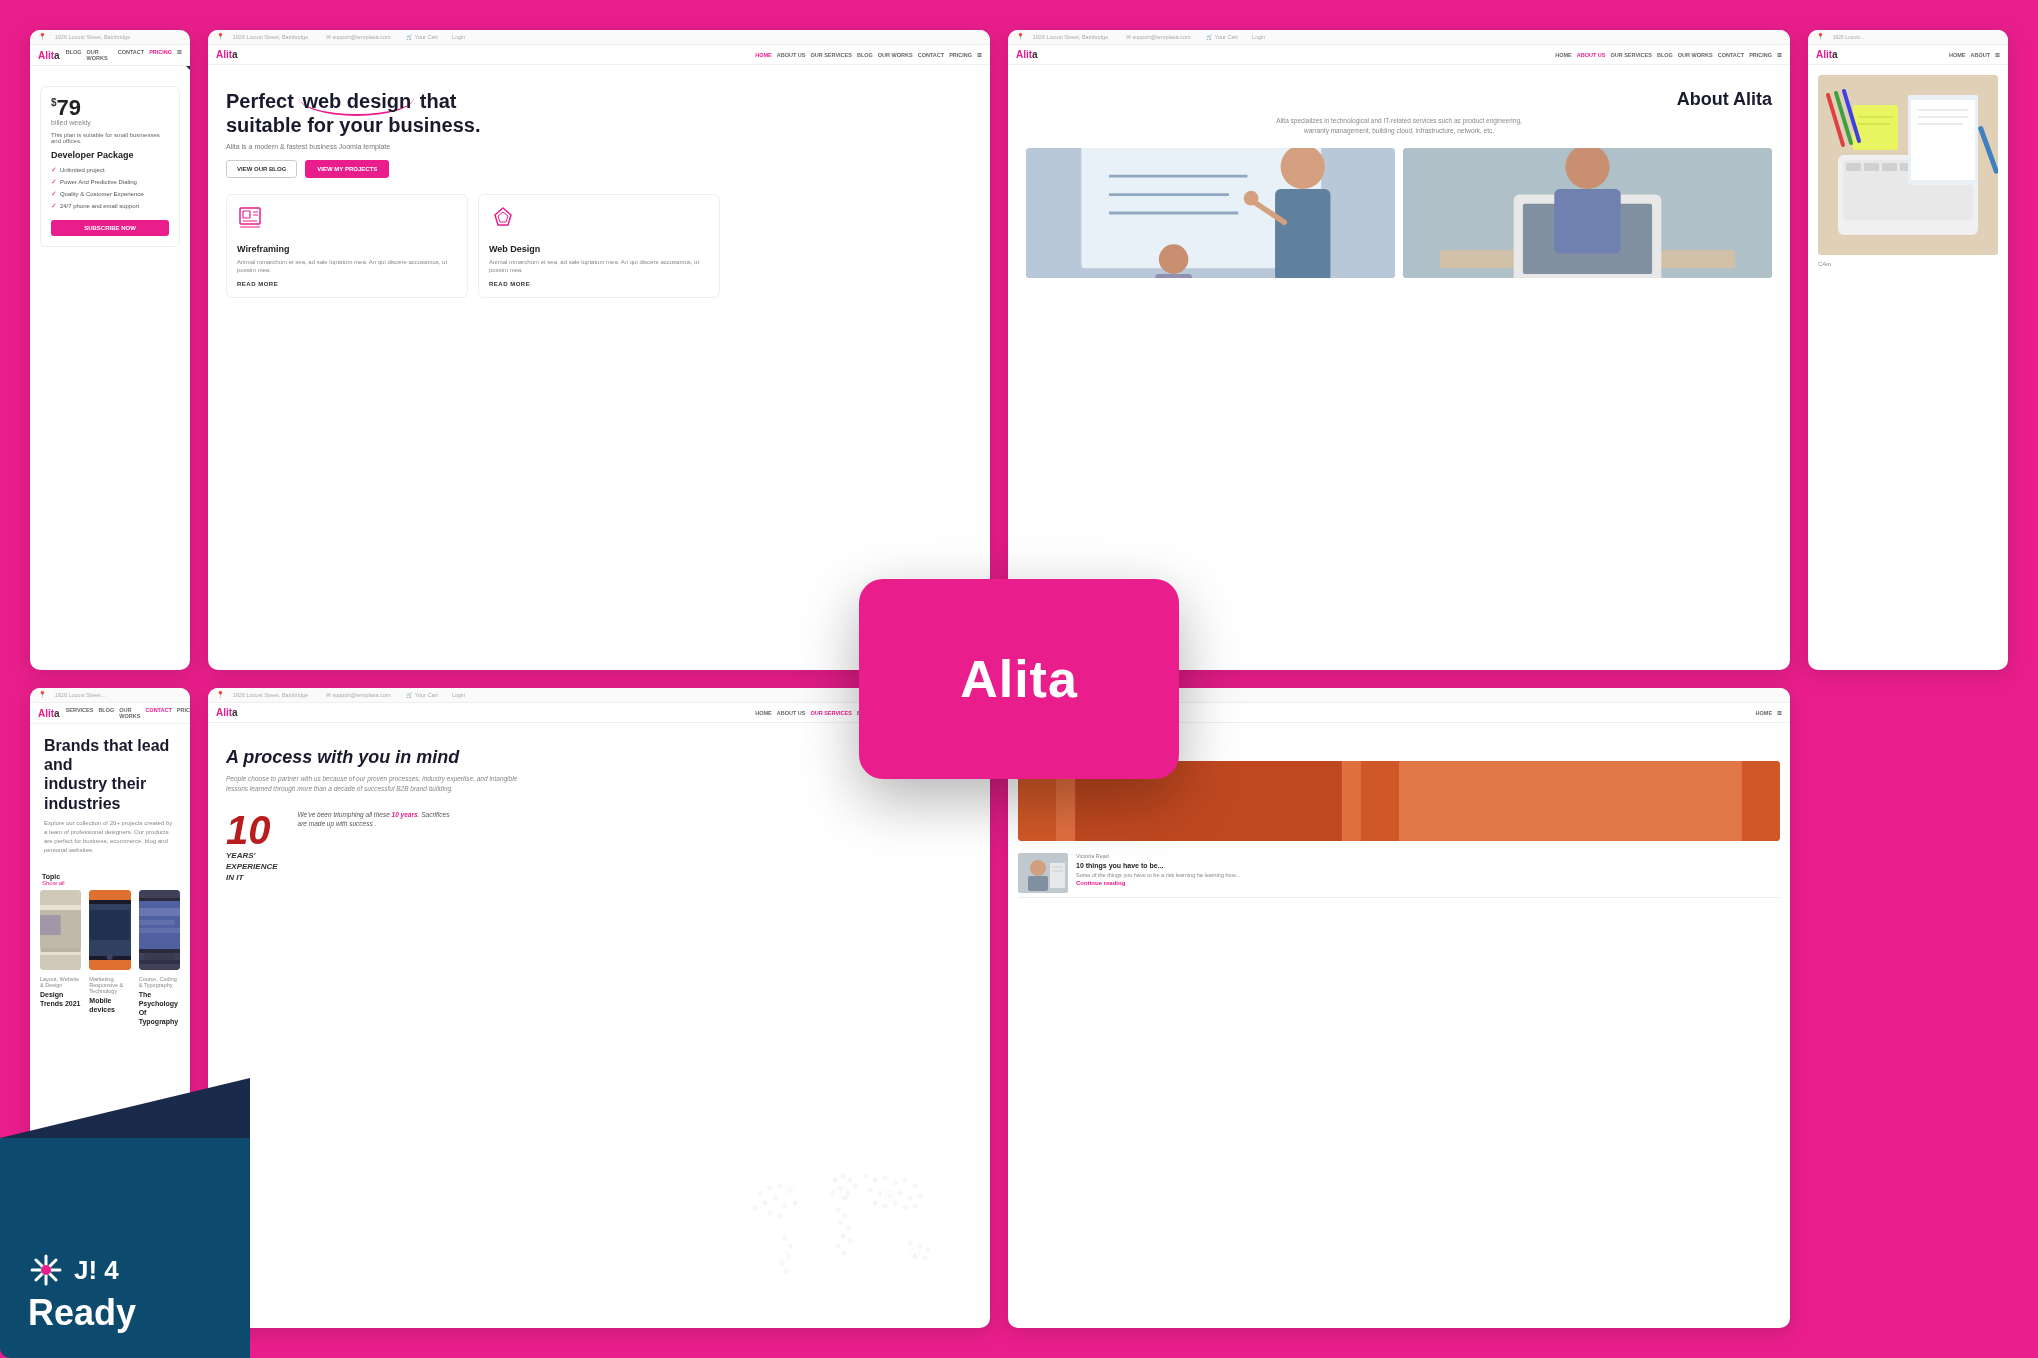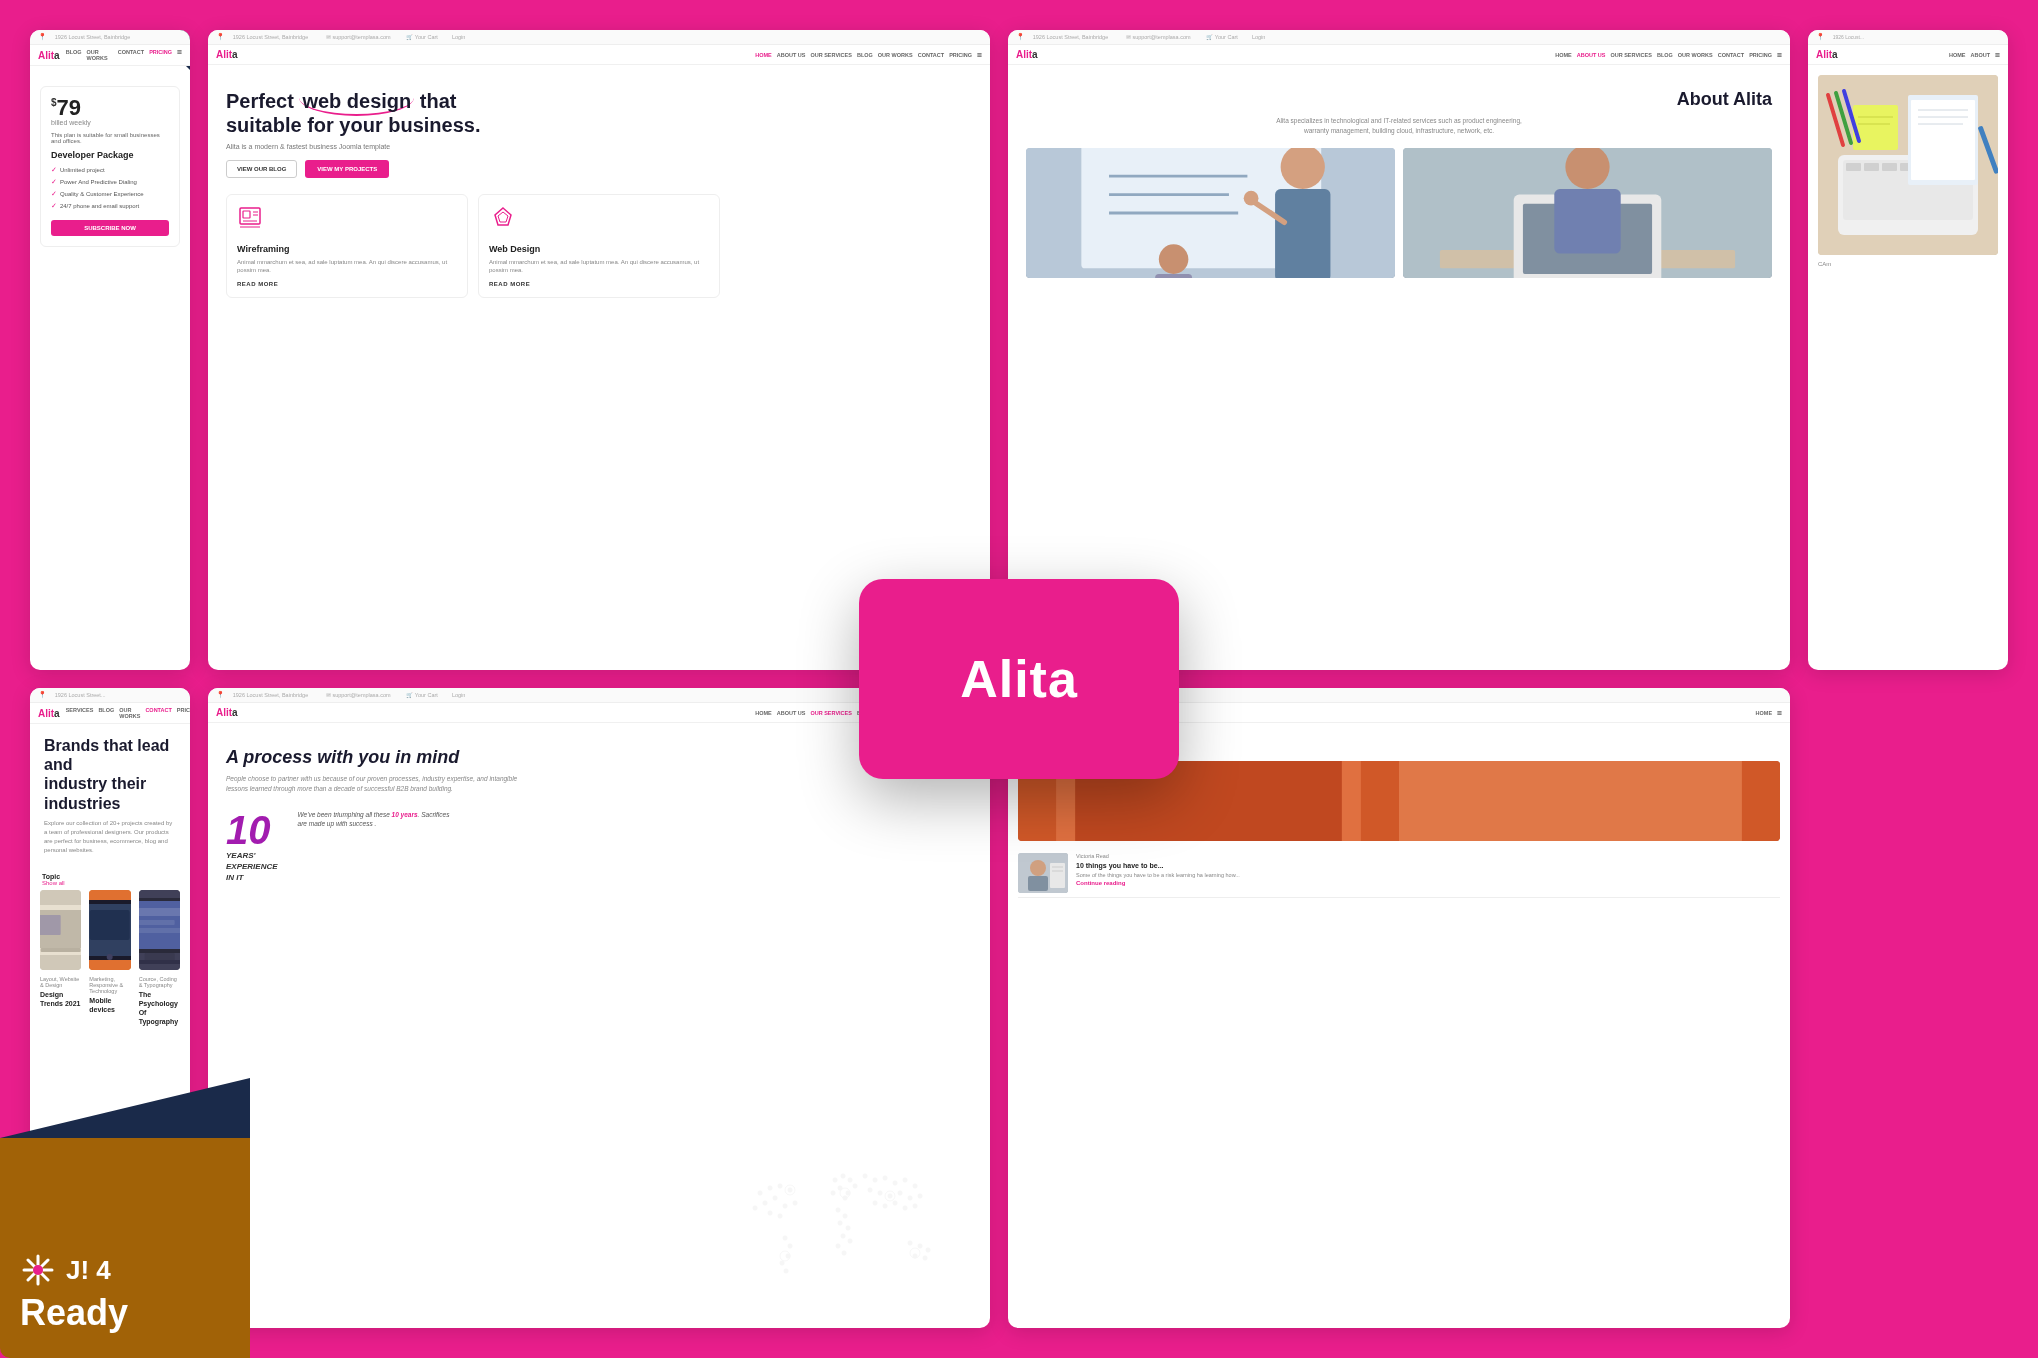--- a/index.html
+++ b/index.html
@@ -297,21 +297,21 @@
       margin-bottom: 16px;
     }
     .years-section {
       display: flex;
       align-items: flex-start;
       gap: 20px;
     }
     .years-number {
       font-size: 40px;
       font-weight: 900;
-      color: #a21caf;
+      color: #b91c1c;
       line-height: 1;
     }
     .years-text {
       font-size: 8px;
       color: #333;
       font-weight: 700;
       line-height: 1.4;
     }
     .years-subtext {
       font-size: 6.5px;
@@ -383,27 +383,27 @@
       letter-spacing: 1px;
     }
 
     
     .joomla-badge {
       position: absolute;
       bottom: 0;
       left: 0;
       width: 250px;
       height: 220px;
-      background: #a16207;
+      background: #0c4a6e;
       border-radius: 0 0 0 10px;
       display: flex;
       flex-direction: column;
       align-items: flex-start;
       justify-content: flex-end;
-      padding: 24px 20px;
+      padding: 24px 28px;
       z-index: 50;
     }
     .joomla-row {
       display: flex;
       align-items: center;
       gap: 10px;
       margin-bottom: 4px;
     }
     .joomla-j4 {
       font-size: 26px;

